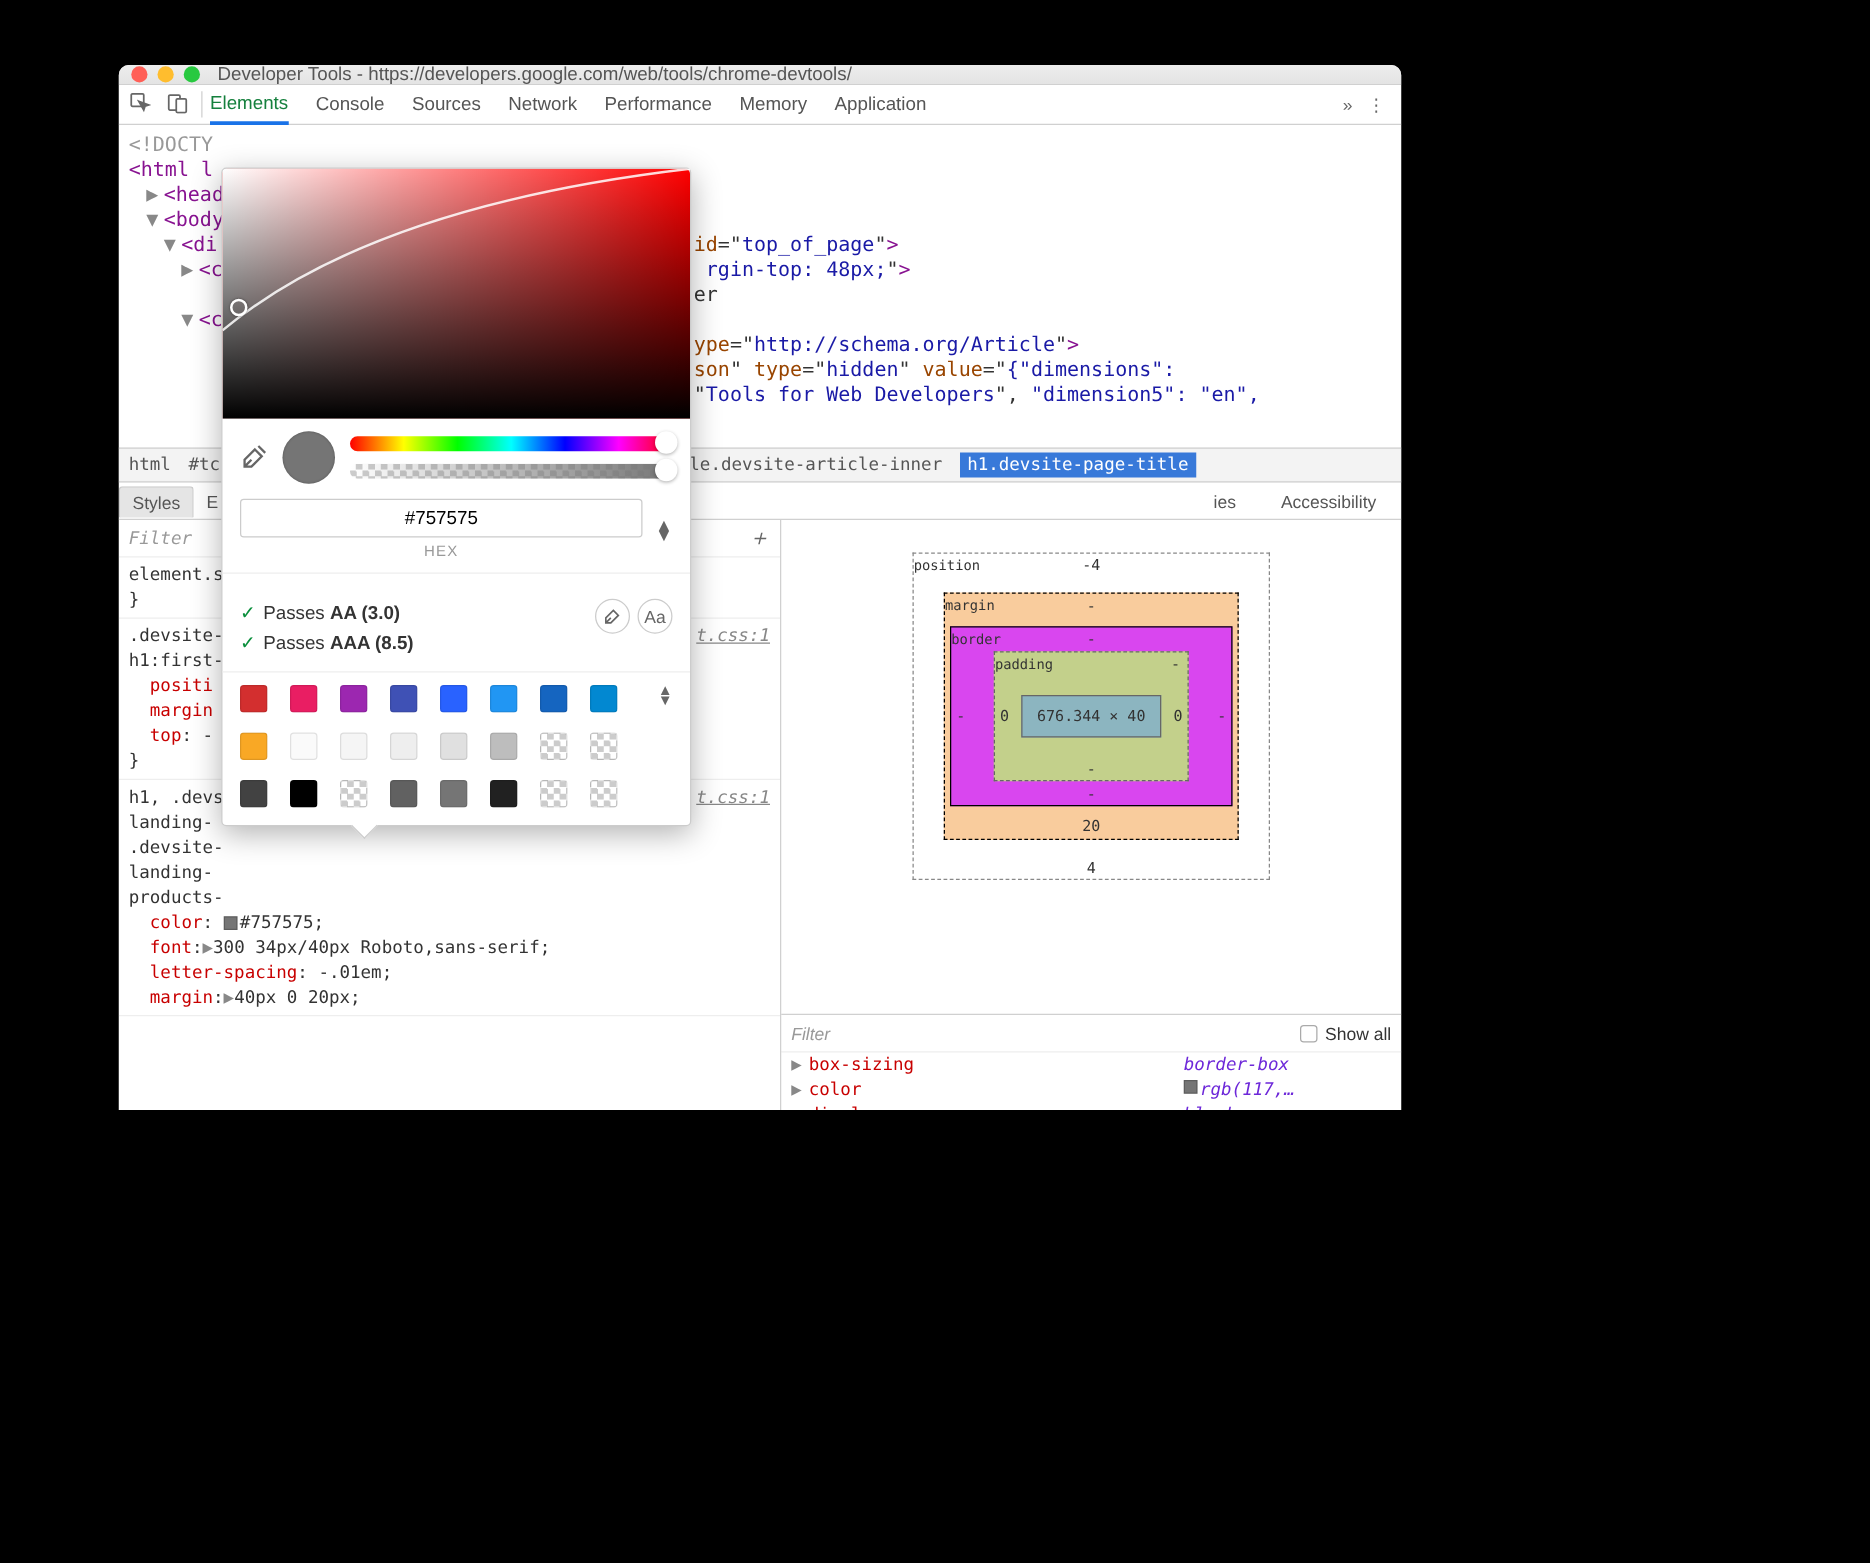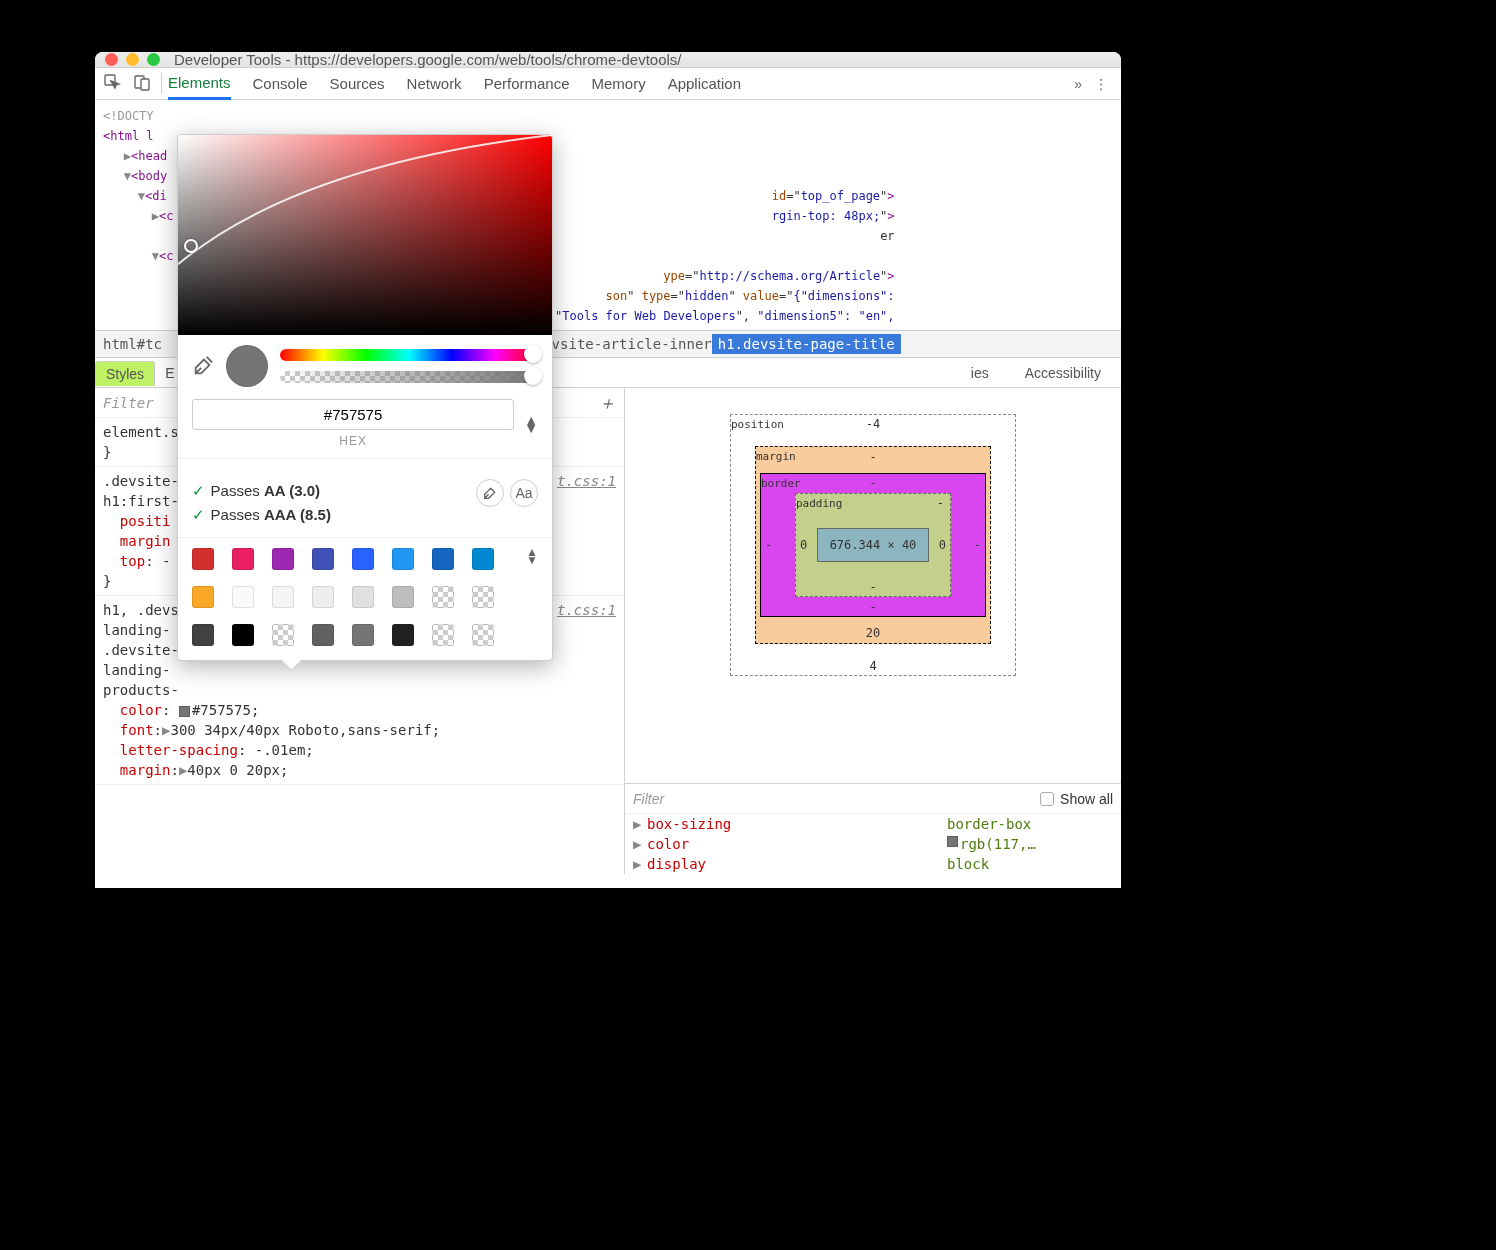--- a/index.html
+++ b/index.html
@@ -11,31 +11,31 @@
 .dot.red { background: #ff5f57; } .dot.yellow { background: #ffbd2e; } .dot.green { background: #28c940; }
 .title { font-size: 15px; color: #555; white-space: nowrap; }
 .toolbar { height: 32px; border-bottom: 1px solid #d0d0d0; display: flex; align-items: center; padding: 0 8px; }
 .tool-icons { display: flex; gap: 12px; padding-right: 10px; margin-right: 6px; border-right: 1px solid #d0d0d0; color: #666; }
 .tool-icons span { cursor: pointer; }
 .tabs { display: flex; gap: 22px; flex: 1; align-items: center; height: 100%; }
 .tab { font-size: 15px; color: #555; cursor: pointer; height: 100%; display: flex; align-items: center; }
 .tab.active { color: #15803d; border-bottom: 3px solid #1a73e8; margin-bottom: -1px; }
 .more { color: #666; margin: 0 8px; cursor: pointer; }
 .kebab { color: #666; padding: 0 4px; cursor: pointer; letter-spacing: 1px; }
-.dom { font-family: Menlo, monospace; font-size: 12px; line-height: 20px; padding: 6px 8px; color: #333; height: 230px; overflow: hidden; white-space: nowrap; position: relative; text-align: right; }
+.dom { font-family: Menlo, monospace; font-size: 16px; line-height: 20px; padding: 6px 8px; color: #333; height: 230px; overflow: hidden; white-space: nowrap; position: relative; }
 .dom-row { display: flex; align-items: center; }
 .tri { color: #888; width: 14px; display: inline-block; }
 .tag { color: #881391; }
 .attr-n { color: #994500; } .attr-v { color: #1a1aa6; }
-.breadcrumbs { height: 28px; border-top: 1px solid #d0d0d0; border-bottom: 1px solid #d0d0d0; background: #f3f3f3; display: flex; align-items: center; padding: 0 8px; font-family: Menlo, monospace; font-size: 14px; color: #555; overflow: hidden; }
+.breadcrumbs { height: 28px; border-top: 1px solid #d0d0d0; border-bottom: 1px solid #d0d0d0; background: #f3f3f3; display: flex; align-items: center; padding: 0 8px; font-family: Menlo, monospace; font-size: 14px; color: #555; gap: 14px; overflow: hidden; margin-top: 28px; }
 .crumb { cursor: pointer; white-space: nowrap; }
 .crumb.sel { background: #3879d9; color: #fff; padding: 2px 6px; border-radius: 0; }
 .subtabs { height: 30px; border-bottom: 1px solid #d0d0d0; display: flex; align-items: center; }
 .subtab { padding: 4px 10px; font-size: 14px; color: #555; cursor: pointer; }
-.subtab.active { background: #bef264; border: 1px solid #ccc; border-bottom: none; border-radius: 3px 3px 0 0; position: relative; top: 1px; }
+.subtab.active { background: #e5e5e5; border: 1px solid #ccc; border-bottom: none; border-radius: 3px 3px 0 0; position: relative; top: 1px; }
 .subtabs-right { margin-left: auto; display: flex; gap: 16px; padding-right: 10px; }
 .panes { display: flex; height: calc(100% - 30px - 32px - 230px - 28px - 30px); }
 .styles-pane { width: 530px; border-right: 1px solid #d0d0d0; font-family: Menlo, monospace; font-size: 14px; line-height: 20px; overflow: hidden; position: relative; }
 .flt { display: flex; align-items: center; height: 30px; border-bottom: 1px solid #eee; padding: 0 8px; font-style: italic; color: #999; }
 .flt .add { margin-left: auto; font-size: 18px; color: #666; }
 .rule { padding: 4px 8px; border-bottom: 1px solid #eee; }
 .sel { color: #333; }
 .link { float: right; color: #888; text-decoration: underline; font-style: italic; }
 .prop { color: #c80000; } .val { color: #333; }
 .swatch-sm { display:inline-block; width:11px; height:11px; background:#757575; border:1px solid rgba(0,0,0,.2); vertical-align: middle; margin-right:2px;}
@@ -48,21 +48,21 @@
 .bm-margin { width:236px; height:198px; border:1px dashed #000; background:#f9cc9d; }
 .bm-border { width:226px; height:144px; border:1px solid #000; background:#d946ef; }
 .bm-padding { width:156px; height:104px; border:1px dashed #666; background:#c3d08b; }
 .bm-content { width:112px; height:34px; border:1px solid #666; background:#8cb5c0; display:flex; align-items:center; justify-content:center; }
 .computed-list { border-top: 1px solid #d0d0d0; }
 .clfilter { display:flex; align-items:center; height:30px; padding:0 8px; color:#999; font-style:italic; border-bottom:1px solid #eee; }
 .clfilter .chk { width:14px; height:14px; border:1px solid #aaa; border-radius:3px; margin-right:6px; }
 .cl-row { display:flex; padding: 2px 8px; font-family: Menlo, monospace; font-size:14px; }
 .cl-tri { color:#888; width:14px; }
 .cl-prop { color:#c80000; flex:0 0 300px; }
-.cl-val { color:#4d7c0f; }
+.cl-val { color:#6d28d9;font-style:italic; }
 .picker { position: absolute; left: 82px; top: 82px; width: 376px; background:#fff; border:1px solid #ccc; border-radius:4px; box-shadow: 0 6px 24px rgba(0,0,0,.3); z-index: 50; }
 .picker::after { content:''; position:absolute; bottom:-8px; left:106px; width:14px; height:14px; background:#fff; border-right:1px solid #ccc; border-bottom:1px solid #ccc; transform:rotate(45deg); }
 .satval { height: 200px; background: linear-gradient(to top, #000, rgba(0,0,0,0)), linear-gradient(to right, #fff, rgba(255,255,255,0)), #f00; position:relative; border-radius:4px 4px 0 0; }
 .curve { position:absolute; inset:0; pointer-events:none; }
 .cursor { position:absolute; width:14px; height:14px; border:2px solid #fff; border-radius:50%; left: 6px; top: 104px; box-shadow:0 0 2px rgba(0,0,0,.5); }
 .controls { display:flex; align-items:center; padding: 10px 14px 8px; gap: 12px; }
 .eyedrop { width:22px; height:22px; color:#666; cursor:pointer; }
 .swatch-lg { width:42px; height:42px; border-radius:50%; background:#757575; box-shadow: inset 0 0 2px rgba(0,0,0,.3); }
 .sliders { flex:1; display:flex; flex-direction:column; gap:10px; }
 .hue { height:12px; border-radius:6px; background: linear-gradient(to right, #f00,#ff0,#0f0,#0ff,#00f,#f0f,#f00); position:relative; }

